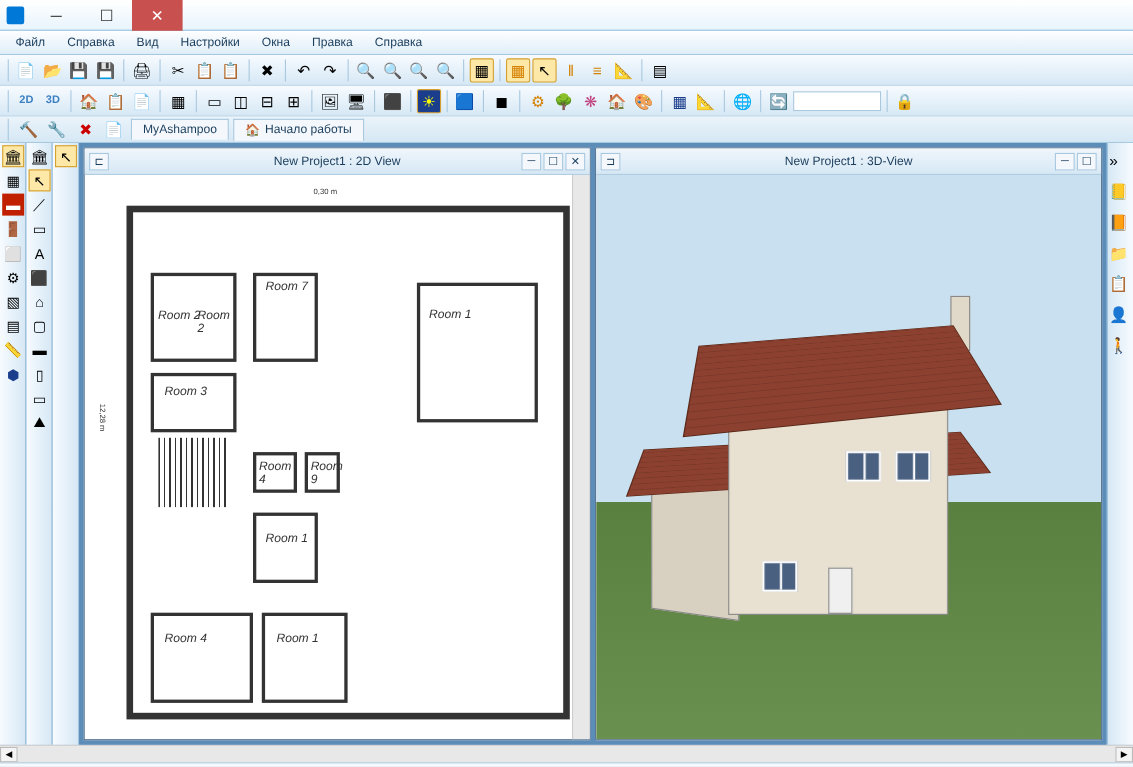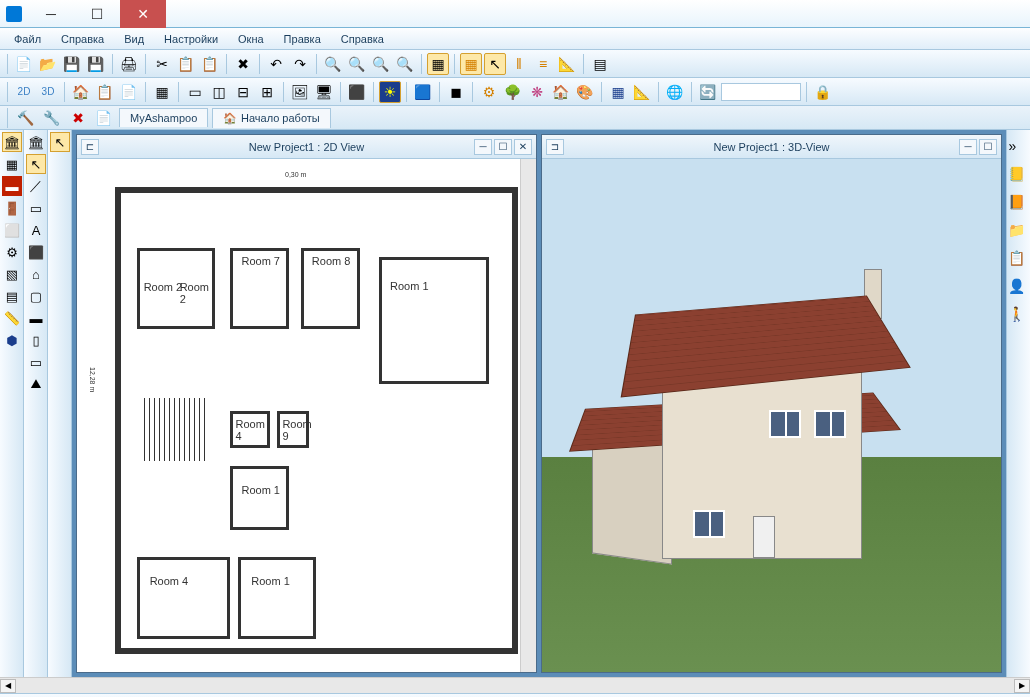--- a/index.html
+++ b/index.html
@@ -11,21 +11,21 @@
 .win-btn { width: 46px; height: 28px; display: flex; align-items: center; justify-content: center; font-size: 14px; color: #333; }
 .win-btn.close { background: #c8504f; color: #fff; }
 
 .menubar { height: 22px; background: linear-gradient(#fdfeff, #e0eef9); border-bottom: 1px solid #a8c8df; display: flex; align-items: center; padding: 0 6px; gap: 4px; }
 .menu-item { padding: 2px 8px; color: #1a3d5c; cursor: default; }
 
 .toolbar-row { height: 28px; background: linear-gradient(#f7fbff, #d6e8f5); border-bottom: 1px solid #a8c8df; display: flex; align-items: center; padding: 0 4px; gap: 2px; }
 .tb-sep { width: 1px; height: 20px; background: #a8c8df; margin: 0 3px; }
 .tb-btn { width: 22px; height: 22px; display: flex; align-items: center; justify-content: center; border: 1px solid transparent; border-radius: 2px; cursor: default; font-size: 14px; }
 .tb-btn.active { background: #fde8a8; border-color: #d4a030; }
-.tb-txt { font-weight: normal; font-size: 10px; padding: 2px 4px; }
+.tb-txt { font-weight: bold; font-size: 10px; padding: 2px 4px; }
 .tb-input { width: 80px; height: 18px; border: 1px solid #a8c8df; background: #fff; }
 
 .tabbar { height: 24px; background: linear-gradient(#eaf3fa, #d6e8f5); border-bottom: 1px solid #a8c8df; display: flex; align-items: center; padding: 0 4px; gap: 4px; }
 .tab { padding: 3px 10px; background: #f4f8fc; border: 1px solid #a8c8df; border-bottom: none; display: flex; align-items: center; gap: 4px; color: #1a3d5c; }
 
 .workspace { display: flex; height: 547px; background: #6699cc; }
 .left-panels { display: flex; }
 .vtoolbar { width: 24px; background: linear-gradient(to right, #f7fbff, #d6e8f5); border-right: 1px solid #a8c8df; display: flex; flex-direction: column; padding: 2px; gap: 2px; }
 .vtb-btn { width: 20px; height: 20px; display: flex; align-items: center; justify-content: center; border: 1px solid transparent; font-size: 13px; cursor: default; }
 .vtb-btn.active { background: #fde8a8; border-color: #d4a030; }
@@ -34,21 +34,21 @@
 .view-pane { flex: 1; background: #fff; border: 1px solid #4a6b8a; display: flex; flex-direction: column; position: relative; }
 .view-title { height: 24px; background: linear-gradient(#f0f6fb, #d6e8f5); border-bottom: 1px solid #a8c8df; display: flex; align-items: center; justify-content: center; position: relative; color: #1a3d5c; font-size: 12px; }
 .view-title .vt-left { position: absolute; left: 4px; display: flex; gap: 2px; }
 .view-title .vt-right { position: absolute; right: 4px; display: flex; gap: 2px; }
 .vt-btn { width: 18px; height: 16px; border: 1px solid #a8c8df; background: #f4f8fc; display: flex; align-items: center; justify-content: center; font-size: 10px; }
 .view-content { flex: 1; position: relative; overflow: hidden; }
 
 .floorplan { position: absolute; inset: 8px; background: #fff; }
 .fp-outer { position: absolute; left: 30px; top: 20px; right: 10px; bottom: 10px; border: 6px solid #333; background: #fff; }
 .fp-outer::before { content: ''; position: absolute; inset: -6px; background: repeating-linear-gradient(45deg, #ccc, #ccc 3px, #fff 3px, #fff 6px); z-index: -1; }
-.fp-room { position: absolute; border: 3px solid #333; font-size: 8px; color: #333; padding: 2px; background: #fff; }
+.fp-room { position: absolute; border: 3px solid #333; font-size: 8px; color: #333; padding: 2px; background: #fff; font-style: italic; }
 .fp-room span { position: absolute; }
 .fp-dim { position: absolute; font-size: 7px; color: #333; }
 
 .house-3d { position: absolute; inset: 0; background: linear-gradient(#c8e0f0 0%, #c8e0f0 58%, #5a8040 58%, #6a9050 100%); }
 .house { position: absolute; left: 50px; top: 80px; width: 320px; height: 310px; }
 .wall-main { position: absolute; left: 70px; top: 130px; width: 200px; height: 190px; background: #e8e0d0; border: 1px solid #888; }
 .wall-side { position: absolute; left: 0px; top: 180px; width: 80px; height: 140px; background: #d8d0c0; border: 1px solid #888; transform: skewY(8deg); }
 .roof-main { position: absolute; left: 40px; top: 40px; width: 260px; height: 120px; background: repeating-linear-gradient(0deg, #8b4030, #8b4030 8px, #7a3828 8px, #7a3828 9px), repeating-linear-gradient(90deg, #8b4030, #8b4030 12px, #7a3828 12px, #7a3828 13px); transform: perspective(400px) rotateX(50deg) rotateZ(-8deg); border: 1px solid #5a2818; }
 .roof-lower { position: absolute; left: -10px; top: 145px; width: 310px; height: 70px; background: repeating-linear-gradient(0deg, #8b4030, #8b4030 7px, #7a3828 7px, #7a3828 8px); transform: perspective(400px) rotateX(55deg) rotateZ(-6deg); border: 1px solid #5a2818; }
 .window { position: absolute; width: 32px; height: 28px; background: #4a6080; border: 2px solid #fff; }
@@ -236,25 +236,25 @@
           <div class="fp-dim" style="top:52px;left:200px">0,30 m</div>
           <div class="fp-dim" style="top:52px;left:280px">0,30 m</div>
           <div class="fp-dim" style="top:200px;left:4px;writing-mode:vertical-rl">12,28 m</div>
           <div class="fp-dim" style="top:88px;left:175px">1,52 m</div>
           <div class="fp-dim" style="bottom:85px;left:220px">0,30 m</div>
           <div class="fp-outer">
             <div class="fp-room" style="left:4%;top:12%;width:20%;height:18%">
                 <span style="left:4px;top:30px">Room 2</span>
                 <span style="left:40px;top:30px">Room 2</span>
               </div>
+            <div class="fp-room" style="left:4%;top:32%;width:20%;height:12%">
+                <span style="left:10px;top:8px">Room 3</span>
+              </div>
             <div class="fp-room" style="left:28%;top:12%;width:15%;height:18%">
                 <span style="left:8px;top:4px">Room 7</span>
-              </div>
-            <div class="fp-room" style="left:46%;top:12%;width:15%;height:18%">
-                <span style="left:8px;top:4px">Room 8</span>
               </div>
             <div class="fp-room" style="left:66%;top:14%;width:28%;height:28%">
                 <span style="left:8px;top:20px">Room 1</span>
               </div>
             <div class="fp-room" style="left:28%;top:48%;width:10%;height:8%">
                 <span style="left:2px;top:4px">Room 4</span>
               </div>
             <div class="fp-room" style="left:40%;top:48%;width:8%;height:8%">
                 <span style="left:2px;top:4px">Room 9</span>
               </div>

